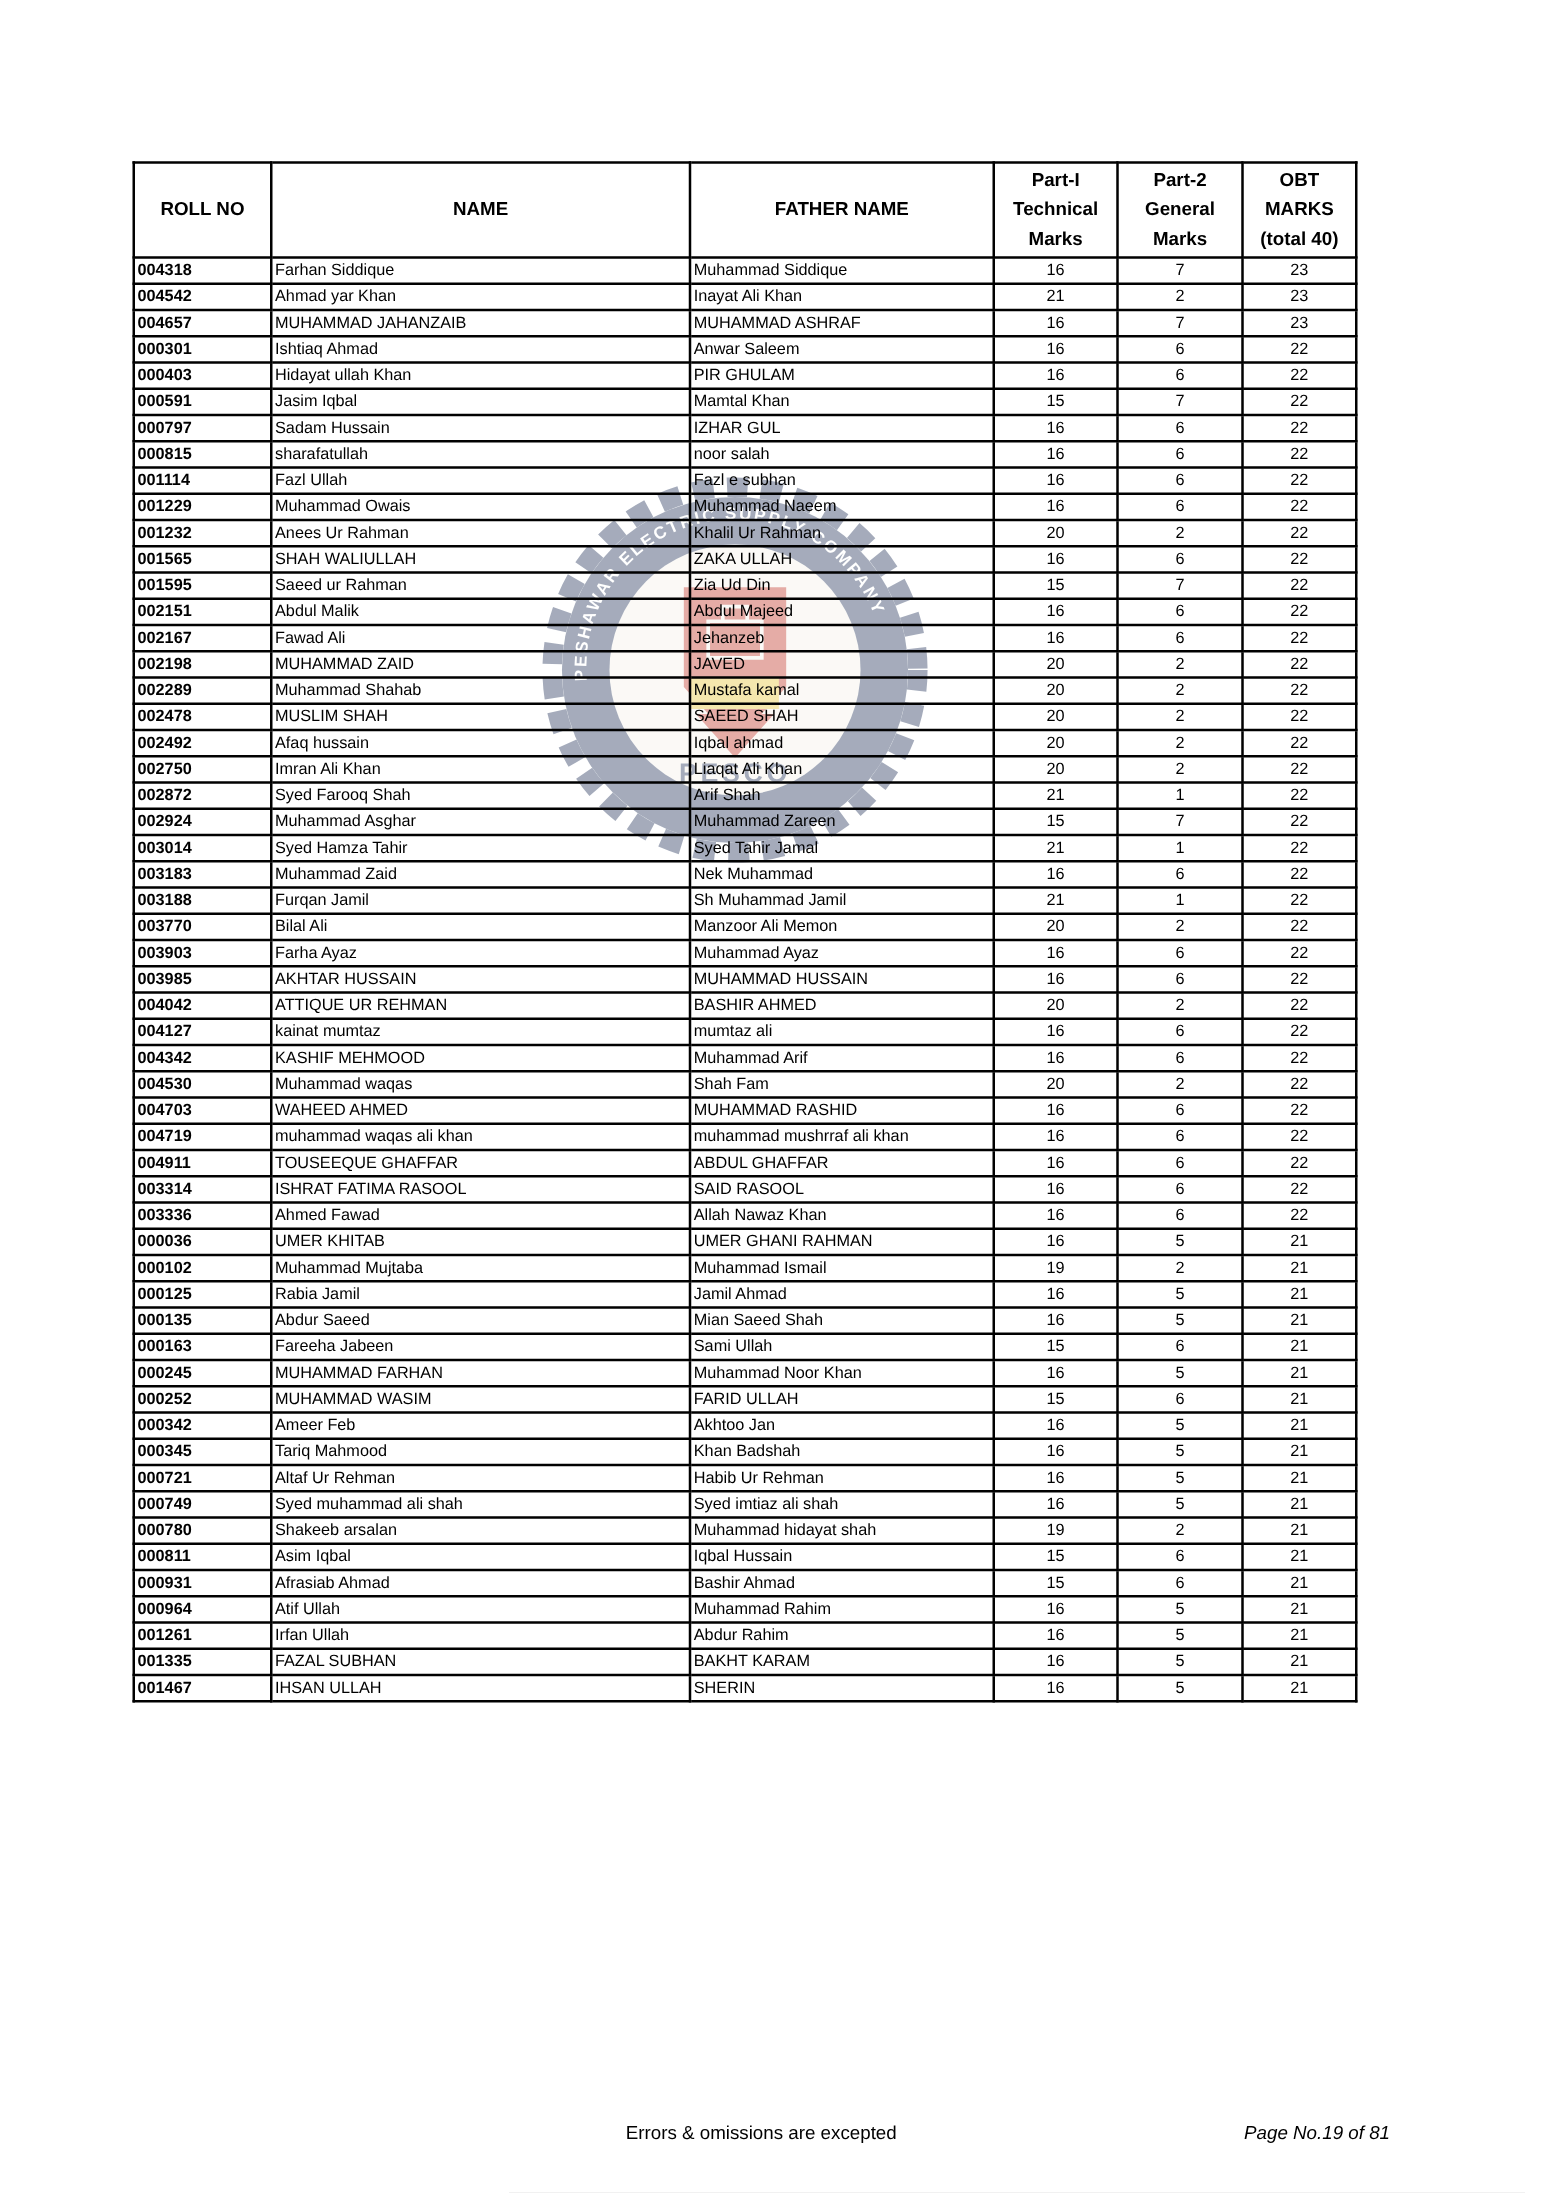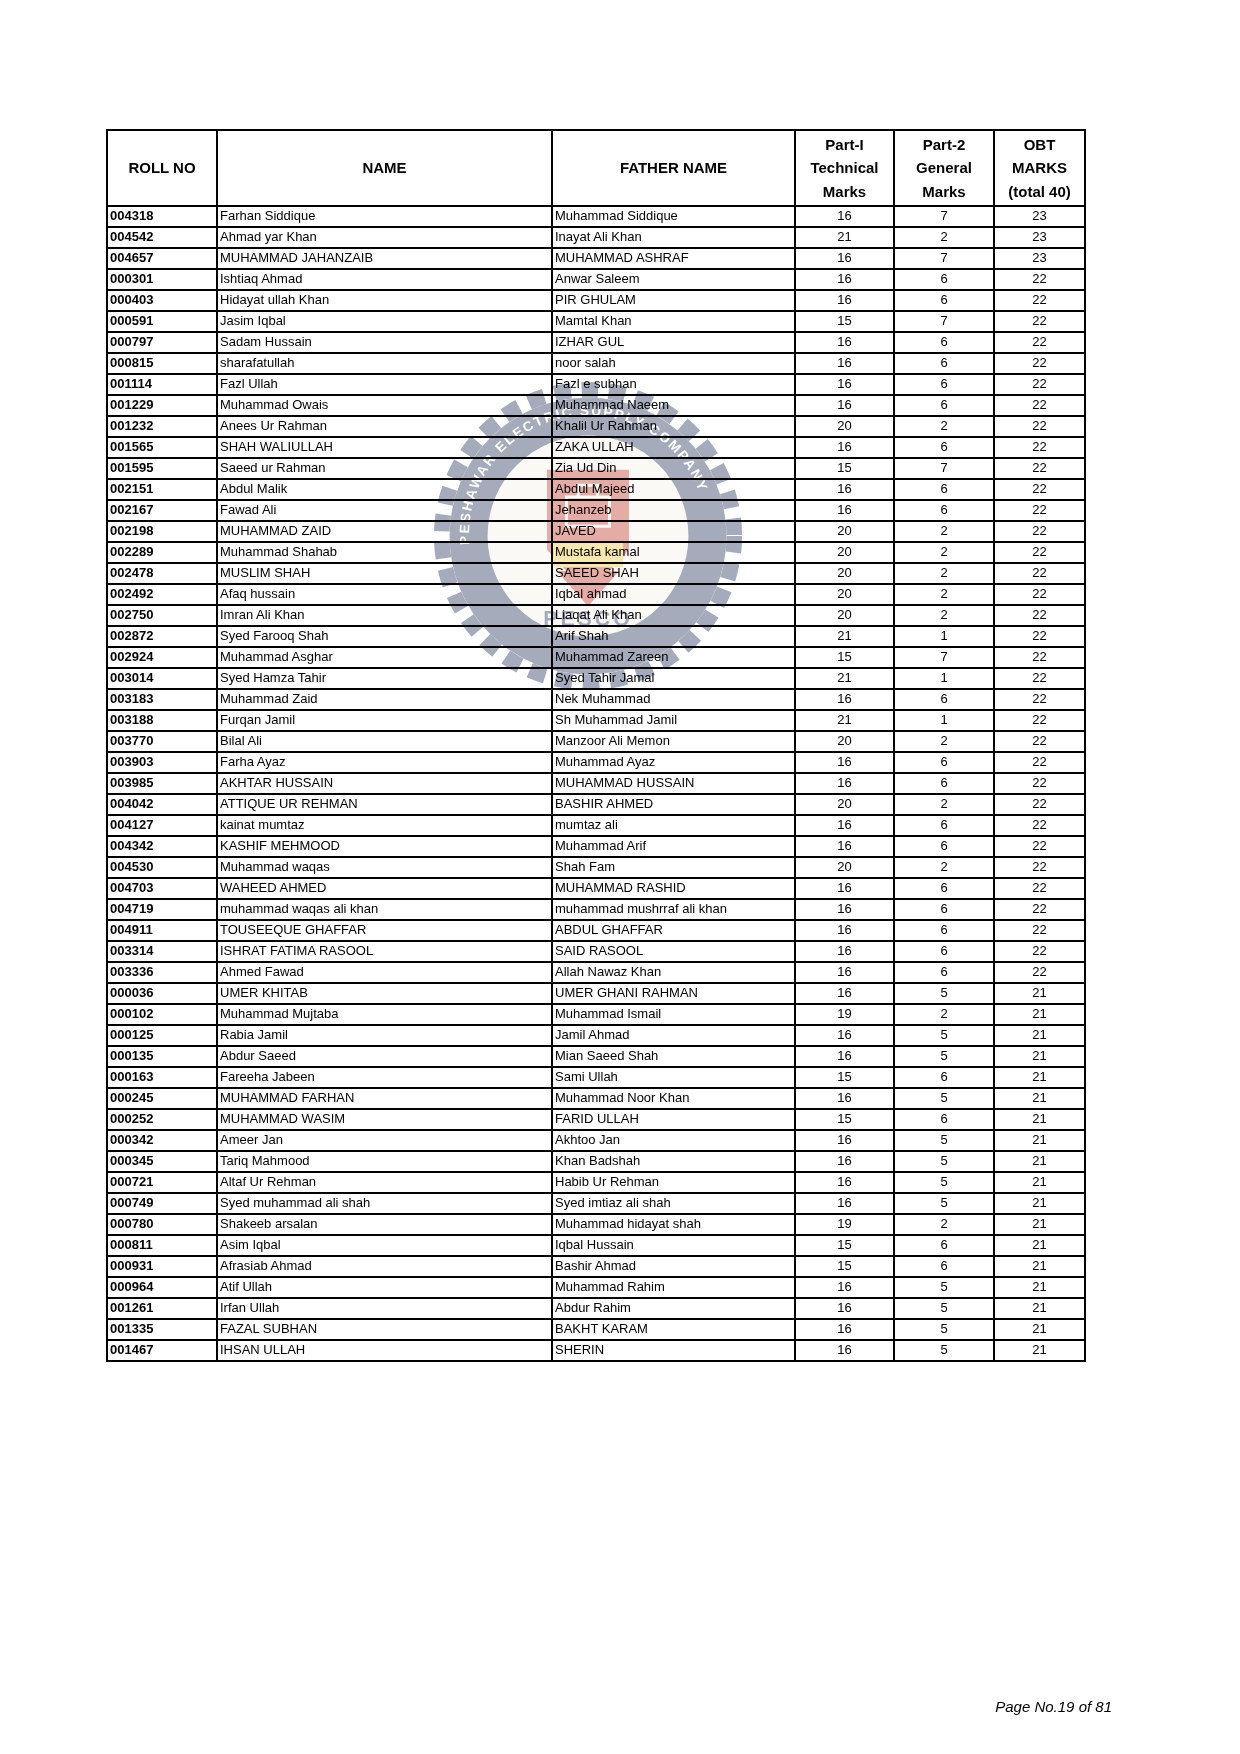--- a/index.html
+++ b/index.html
@@ -455,21 +455,21 @@
         <tr>
           <td class="c0">000252</td>
           <td class="c1">MUHAMMAD WASIM</td>
           <td class="c2">FARID ULLAH</td>
           <td class="c3">15</td>
           <td class="c4">6</td>
           <td class="c5">21</td>
         </tr>
         <tr>
           <td class="c0">000342</td>
-          <td class="c1">Ameer  Jan</td>
+          <td class="c1">Ameer  Feb</td>
           <td class="c2">Akhtoo Jan</td>
           <td class="c3">16</td>
           <td class="c4">5</td>
           <td class="c5">21</td>
         </tr>
         <tr>
           <td class="c0">000345</td>
           <td class="c1">Tariq Mahmood</td>
           <td class="c2">Khan Badshah</td>
           <td class="c3">16</td>
@@ -545,16 +545,17 @@
           <td class="c1">IHSAN ULLAH</td>
           <td class="c2">SHERIN</td>
           <td class="c3">16</td>
           <td class="c4">5</td>
           <td class="c5">21</td>
         </tr>
       </tbody>
   </table>
 
   <div class="footer">
+    <span class="f-center">Errors &amp; omissions are excepted</span>
     <span class="f-right">Page No.19 of 81</span>
   </div>
 
 </div>
 
 </body></html>

